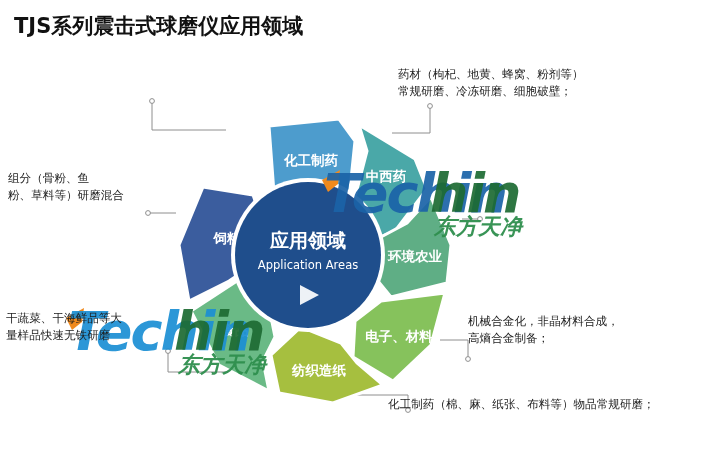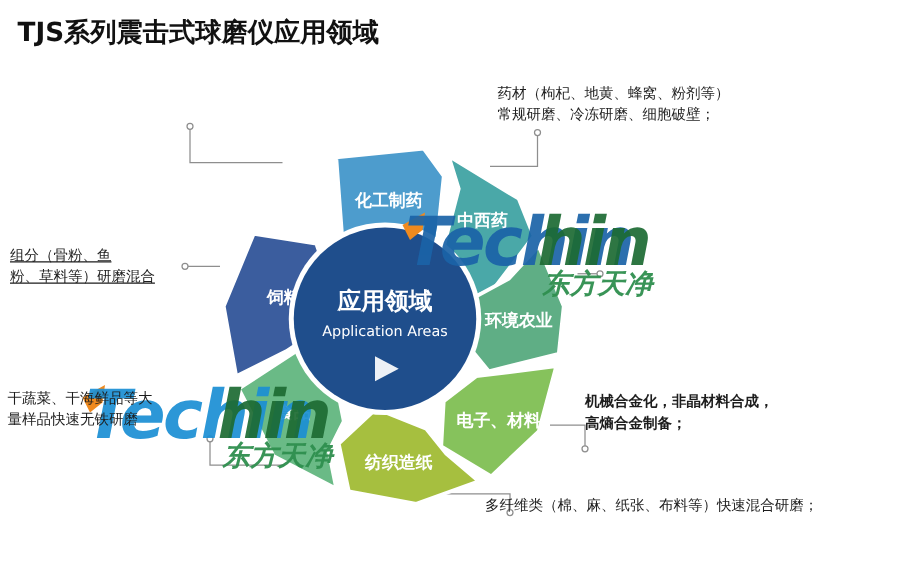--- a/index.html
+++ b/index.html
@@ -149,22 +149,22 @@
       <polygon points="4,22 22,12 20,26 10,34" fill="#f08a1e"></polygon>
       <text x="6" y="54" font-size="54" font-weight="bold" font-style="italic" font-family="DejaVu Sans, Liberation Sans, sans-serif" letter-spacing="-2" fill="#1b8fd4" opacity="0.92">Techin</text>
       <text x="112" y="54" font-size="54" font-weight="bold" font-style="italic" font-family="DejaVu Sans, Liberation Sans, sans-serif" letter-spacing="-2" fill="#1d6b33" opacity="0.92">hin</text>
       <text x="116" y="76" font-size="22" font-weight="bold" font-style="italic" fill="#2f8f4e" opacity="0.95">东方天净</text>
     </svg>
   </div>
 
 
   <div class="callout c-left" style="left:398px;top:66px;width:300px;">药材（枸杞、地黄、蜂窝、粉剂等）<br>常规研磨、冷冻研磨、细胞破壁；</div>
 
-  <div class="callout c-right" style="left:8px;top:196px;width:140px;text-decoration:underline;">组分（骨粉、鱼<br>粉、草料等）研磨混合</div>
+  <div class="callout c-right" style="left:8px;top:170px;width:140px;">组分（骨粉、鱼<br>粉、草料等）研磨混合</div>
 
 
   <div class="callout c-right" style="left:6px;top:310px;width:162px;">干蔬菜、干海鲜品等大<br>量样品快速无铁研磨</div>
 
-  <div class="callout c-left" style="left:468px;top:313px;width:250px;font-weight:bold;">机械合金化，非晶材料合成，<br>高熵合金制备；</div>
+  <div class="callout c-left" style="left:468px;top:313px;width:250px;">机械合金化，非晶材料合成，<br>高熵合金制备；</div>
 
-  <div class="callout c-left" style="left:388px;top:396px;width:330px;">多纤维类（棉、麻、纸张、布料等）快速混合研磨；</div>
+  <div class="callout c-left" style="left:388px;top:396px;width:330px;">化工制药（棉、麻、纸张、布料等）物品常规研磨；</div>
 
 </div>
 
 </body></html>

